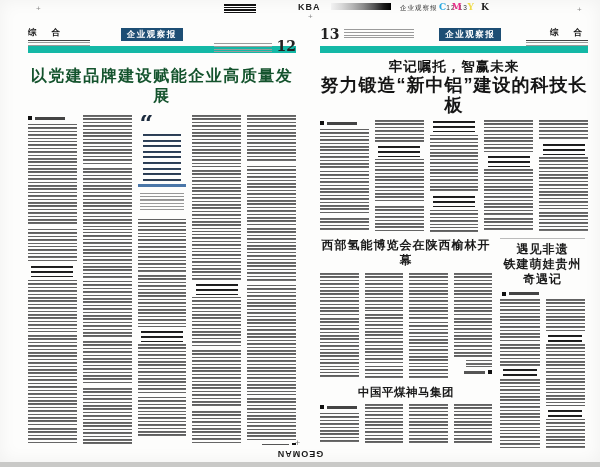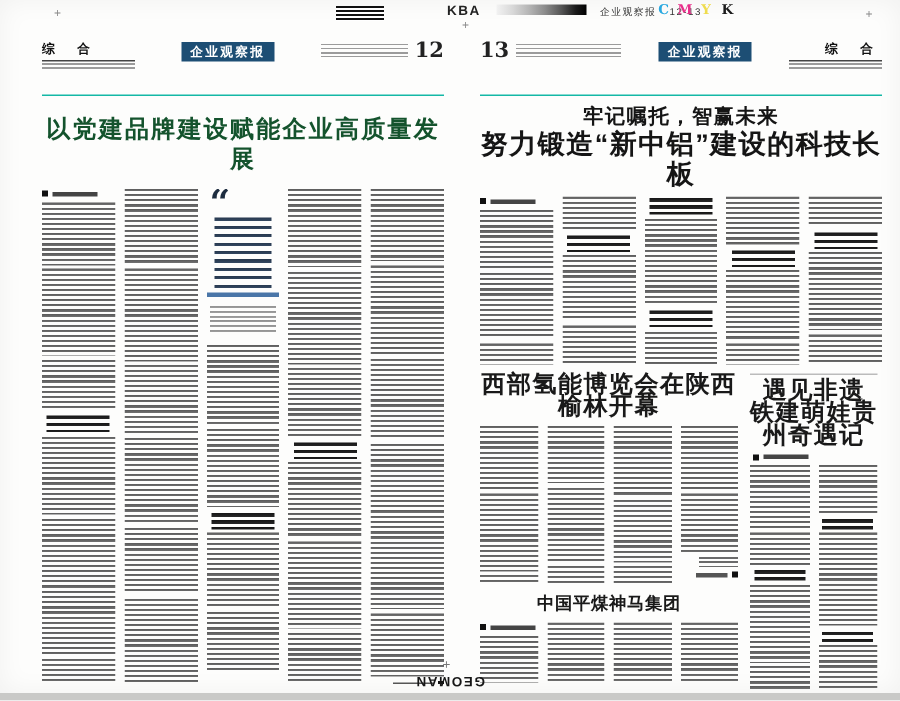--- a/index.html
+++ b/index.html
@@ -15,34 +15,34 @@
   .graybar{position:absolute;left:331px;top:3px;width:60px;height:7px;
     background:linear-gradient(90deg,#f2f2f2 0%,#d8d8d8 18%,#b5b5b5 36%,#8b8b8b 54%,#555 72%,#1a1a1a 88%,#000 100%);}
   .strip-label{position:absolute;left:400px;top:4px;font-size:6.5px;color:#333;letter-spacing:1px;white-space:nowrap;}
   .cmyk{position:absolute;left:437px;top:2px;font-family:"DejaVu Serif",serif;font-weight:bold;font-size:9px;}
   .cmyk span{display:inline-block;width:11px;text-align:center;}
 
   
   .page{position:absolute;top:27px;width:268px;background:transparent;}
   #page-left{left:28px;}
   #page-right{left:320px;}
-  .pg-header{height:17px;display:flex;align-items:flex-start;justify-content:space-between;border-bottom:1px solid #14b8a6;padding-bottom:19px;}
+  .pg-header{height:17px;display:flex;align-items:flex-start;justify-content:space-between;border-bottom:7px solid #14b8a6;padding-bottom:2px;}
   .section-block{width:62px;}
   .section-name{font-family:"DejaVu Serif",serif;font-size:8.5px;font-weight:bold;color:#111;letter-spacing:6px;white-space:nowrap;border-bottom:1px solid #444;padding-bottom:1px;}
   .tg{background:repeating-linear-gradient(180deg,#9b9b9b 0,#9b9b9b 1.2px,transparent 1.2px,transparent 2.8px);}
   .masthead{width:62px;height:13px;background:#1d4e74;color:#fff;font-size:8.5px;font-weight:bold;letter-spacing:1.5px;display:flex;align-items:center;justify-content:center;margin-top:1px;white-space:nowrap;}
   .pageno{font-family:"DejaVu Serif",serif;font-size:14px;font-weight:bold;color:#222;line-height:15px;}
-  .hdr-right{display:flex;gap:5px;align-items:flex-start;}
+  .hdr-right{display:flex;gap:5px;align-items:center;margin-top:12px;}
   .hdr-left{display:flex;gap:5px;align-items:flex-start;}
 
   
   .headline-xl{font-size:16px;font-weight:bold;color:#14532d;text-align:center;letter-spacing:1.5px;line-height:20px;}
   .headline-l1{font-size:13.5px;font-weight:bold;color:#151515;text-align:center;letter-spacing:1px;line-height:17px;}
   .headline-l2{font-size:18px;font-weight:bold;color:#151515;text-align:center;letter-spacing:1px;line-height:20px;}
-  .headline-m{font-size:16px;font-weight:bold;color:#191919;text-align:center;letter-spacing:1px;line-height:15px;}
+  .headline-m{font-size:12px;font-weight:bold;color:#191919;text-align:center;letter-spacing:1px;line-height:15px;}
   .headline-s{font-size:11.5px;font-weight:bold;color:#191919;text-align:center;letter-spacing:.5px;line-height:15px;}
 
   
   .cols{display:flex;gap:6px;}
   .col{flex:1;overflow:hidden;display:flex;flex-direction:column;}
   .col>div{margin-bottom:2.6px;flex:none;}
   .g{background:repeating-linear-gradient(180deg,#5c5c5c 0,#6e6e6e 1.5px,transparent 1.5px,transparent 3.4px);}
   .gl{background:repeating-linear-gradient(180deg,#929292 0,#9e9e9e 1.3px,transparent 1.3px,transparent 3.2px);width:90%;margin:0 auto;}
   .gh{background:repeating-linear-gradient(180deg,#161616 0,#262626 2.4px,transparent 2.4px,transparent 4.8px);width:86%;margin:1px auto;}
   .gq{background:repeating-linear-gradient(180deg,#27384e 0,#334760 2.1px,transparent 2.1px,transparent 5.6px);width:76%;margin:0 auto;}

